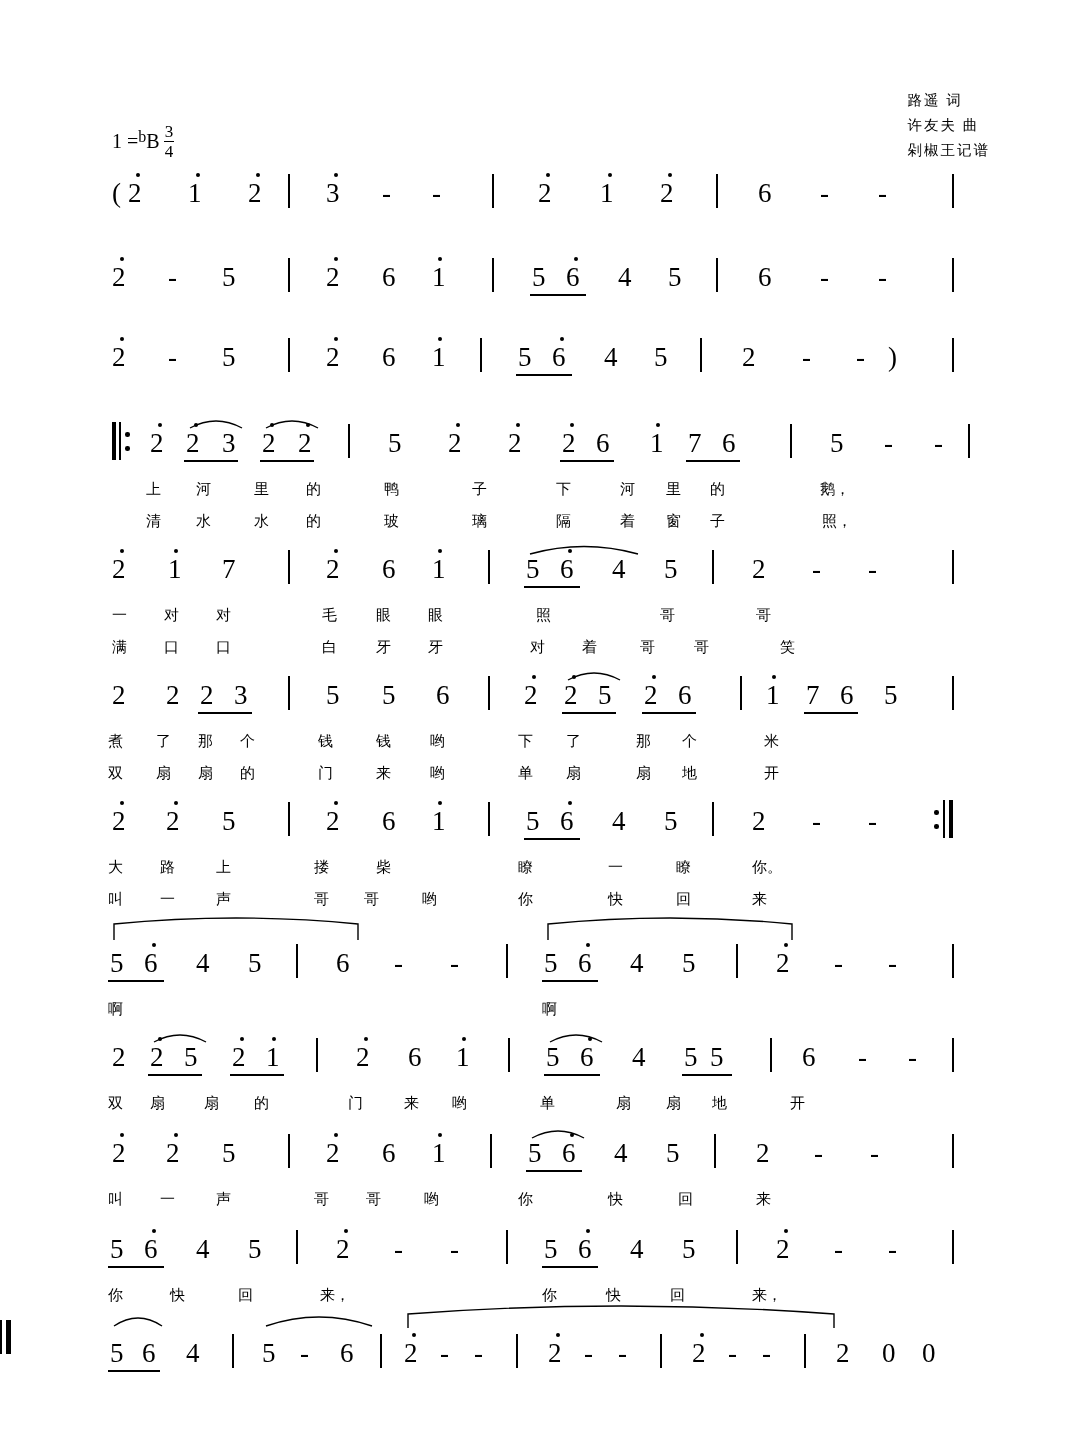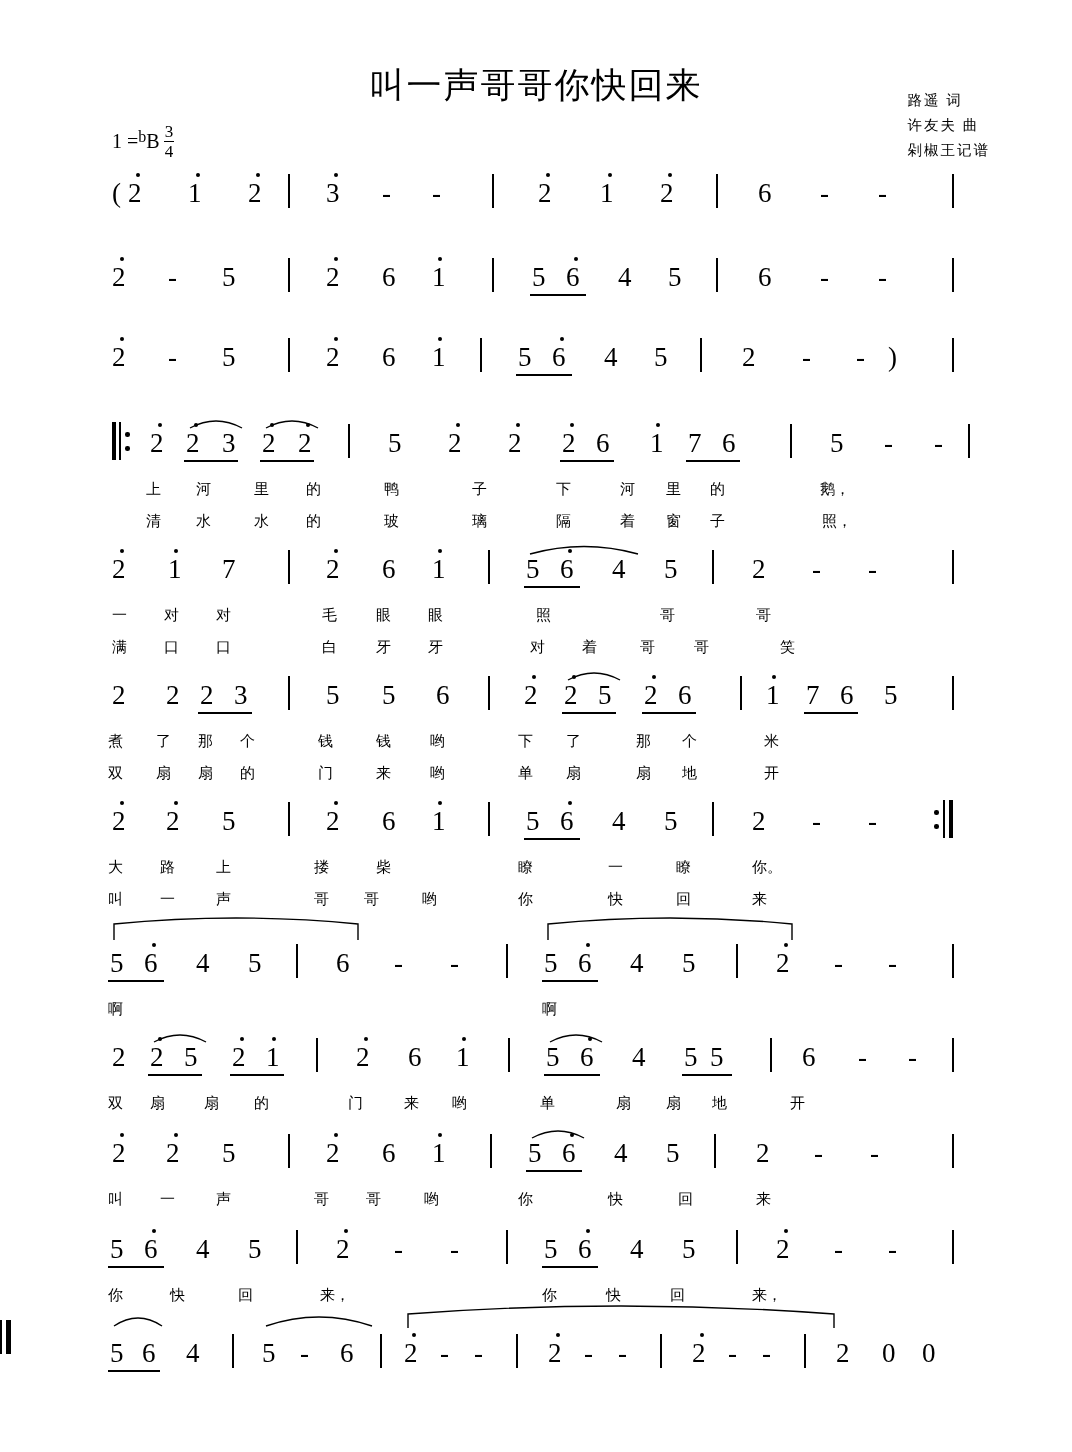--- a/index.html
+++ b/index.html
@@ -150,21 +150,20 @@
     background: #000;
   }
   .final-bar .thin { position:absolute; width:1.6px; background:#000; }
   .final-bar .thick { position:absolute; width:4.5px; background:#000; }
 </style>
 </head>
 <body>
 
 <div class="sheet">
 
-  <div class="title">叫一声哥哥你快回来</div>
 
   <div class="credits">
     <div>路遥 词</div>
     <div>许友夫 曲</div>
     <div>剁椒王记谱</div>
   </div>
 
   <div class="keysig">
     <span>1 =</span>
     <span class="flat">b</span>

